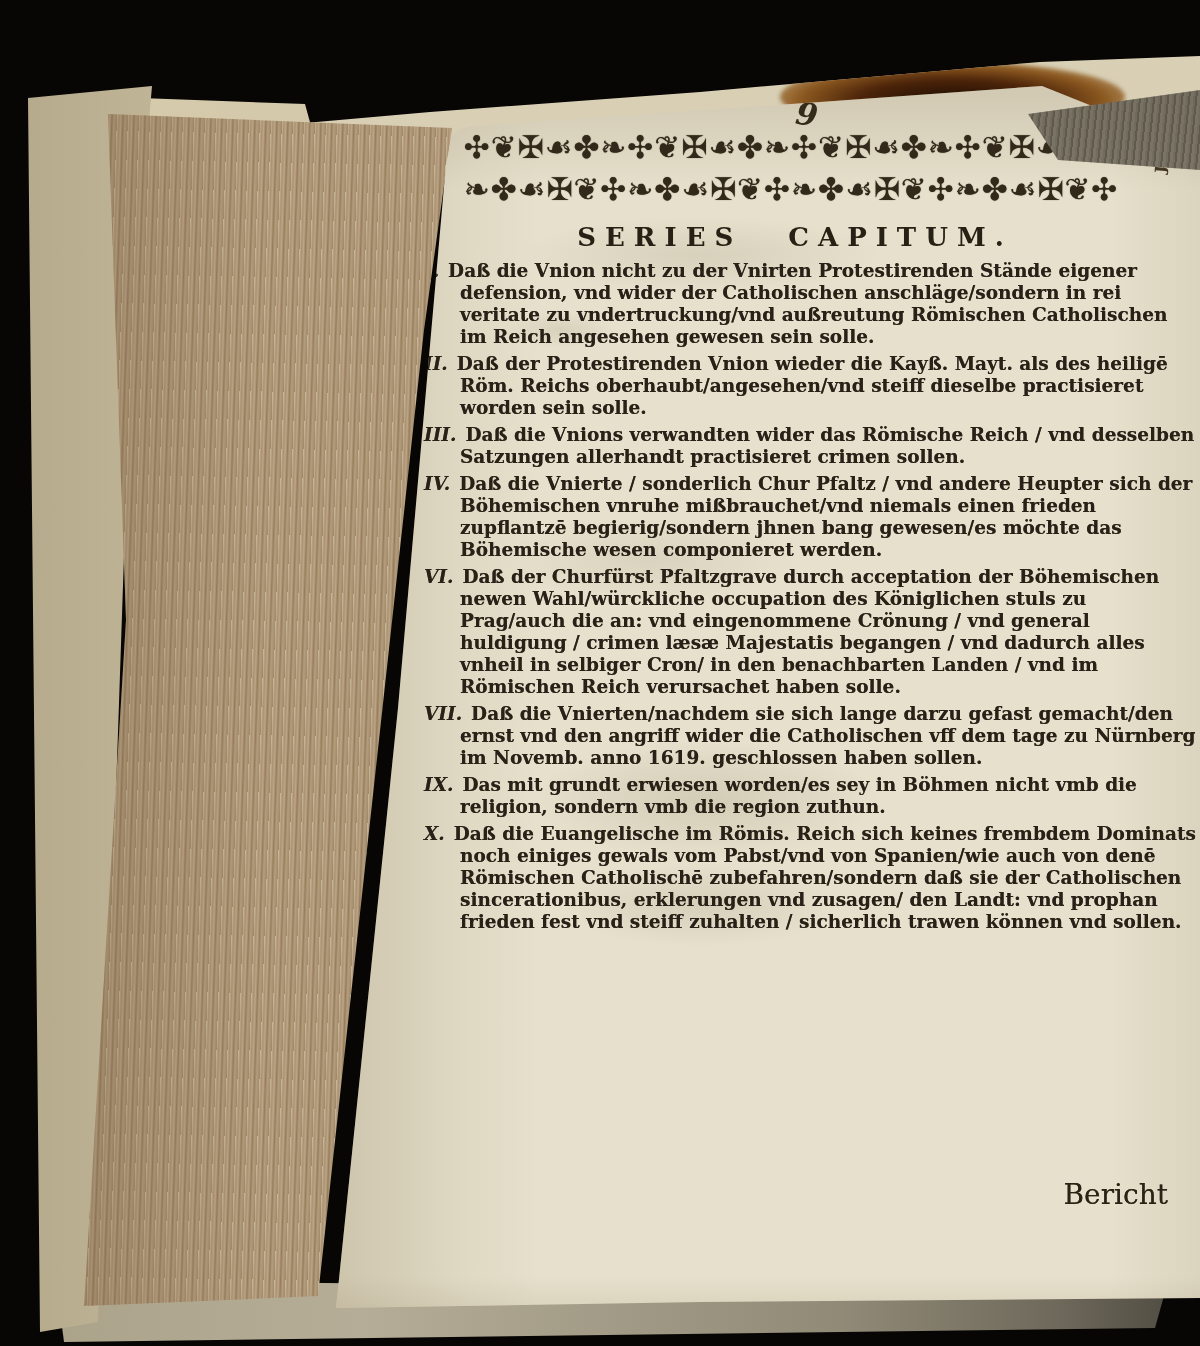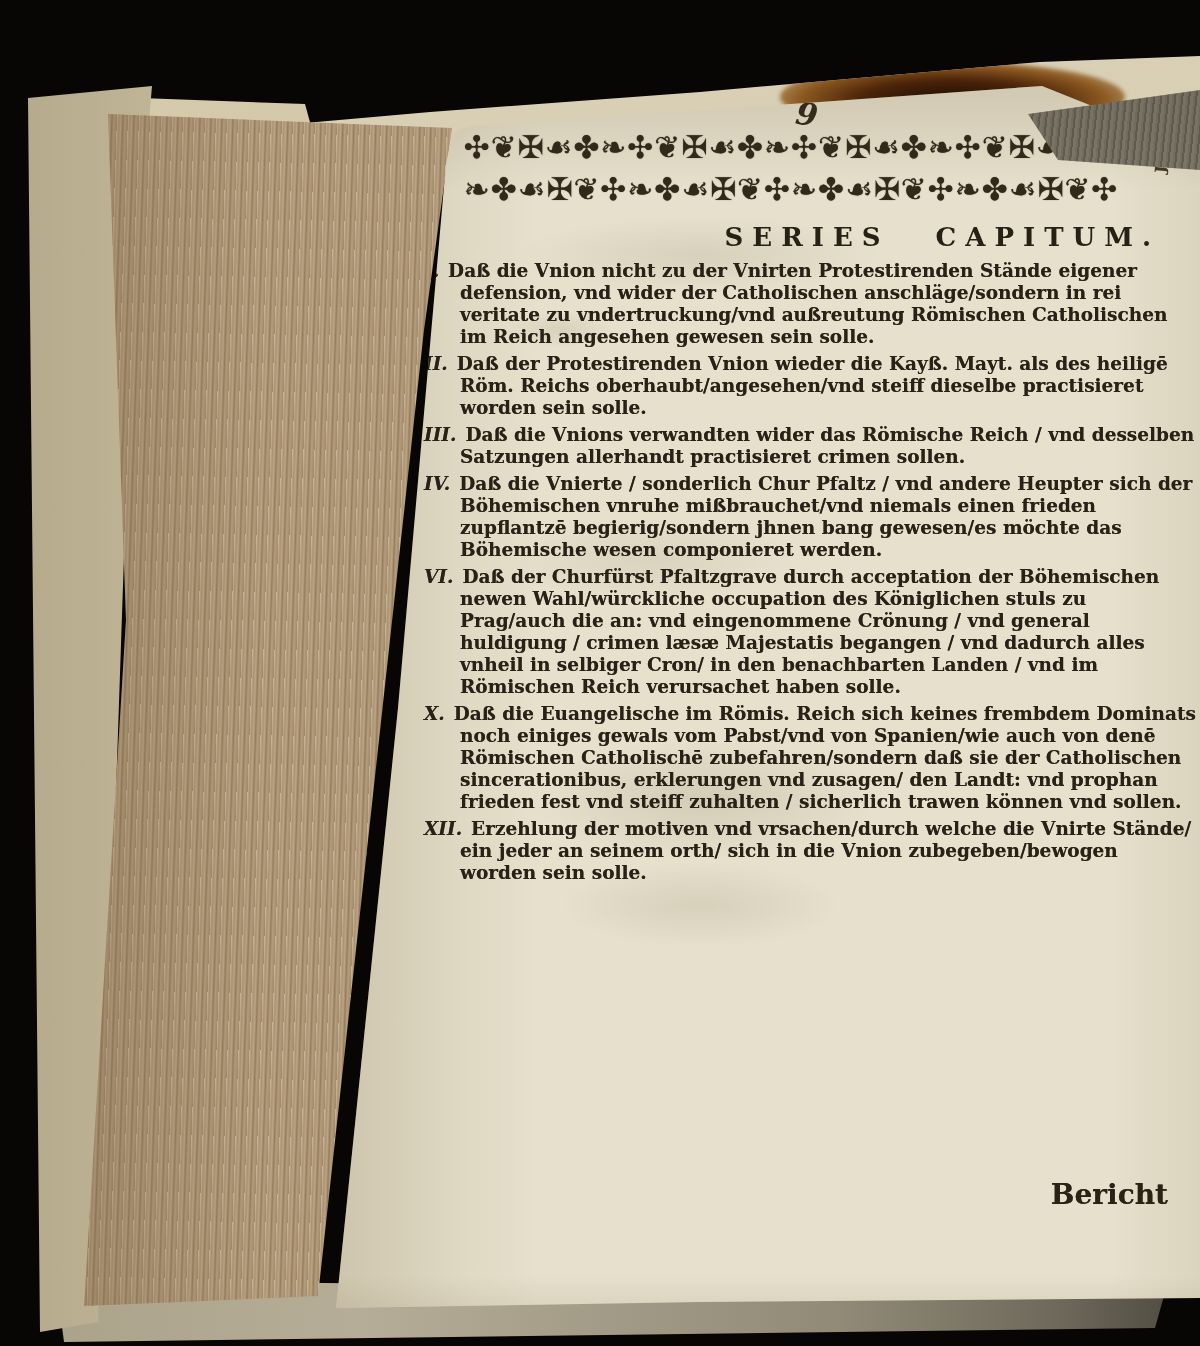--- a/index.html
+++ b/index.html
@@ -79,36 +79,36 @@
     font-size:31px;line-height:42px;letter-spacing:1px;white-space:nowrap;
     text-shadow:0 0 1px rgba(51,41,26,.8);
   }
   .marginalia{
     position:absolute;left:1152px;top:142px;
     writing-mode:vertical-rl;font-size:18px;font-weight:bold;color:#453823;
     transform:rotate(6deg);letter-spacing:2px;
   }
   .title{
     position:absolute;left:430px;top:222px;width:730px;margin:0;
-    text-align:right;font-size:26px;font-weight:bold;
+    text-align:center;font-size:26px;font-weight:bold;
     letter-spacing:9px;word-spacing:28px;color:#262015;
   }
   .chapters{
     position:absolute;left:424px;top:260px;width:772px;
     margin:0;padding:0;list-style:none;
     font-size:18.5px;line-height:22px;font-weight:bold;color:#292117;
   }
   .chapter{
     padding-left:36px;text-indent:-36px;margin-bottom:5px;
     text-shadow:0 0 .5px rgba(41,33,23,.65);
   }
   .numeral{font-style:italic;padding-right:9px;}
   .catchword{
     position:absolute;left:424px;top:1178px;width:744px;
-    text-align:right;font-size:28px;font-weight:bold;color:#2a2214;
+    text-align:right;font-size:28px;font-weight:normal;color:#2a2214;
     text-shadow:0 0 .5px rgba(42,34,20,.65);
   }
 </style>
 </head>
 <body>
 
 <div>
 
   <div class="abs under-leaf">
     <div class="burn-stain"></div>
@@ -136,27 +136,28 @@
 
   <li class="chapter"><span class="numeral">II.</span><span class="chapter-text">Daß der Protestirenden Vnion wieder die Kayß. Mayt. als des heiligē Röm. Reichs oberhaubt/angesehen/vnd steiff dieselbe practisieret worden sein solle.</span></li>
 
   <li class="chapter"><span class="numeral">III.</span><span class="chapter-text">Daß die Vnions verwandten wider das Römische Reich / vnd desselben Satzungen allerhandt practisieret crimen sollen.</span></li>
 
   <li class="chapter"><span class="numeral">IV.</span><span class="chapter-text">Daß die Vnierte / sonderlich Chur Pfaltz / vnd andere Heupter sich der Böhemischen vnruhe mißbrauchet/vnd niemals einen frieden zupflantzē begierig/sondern jhnen bang gewesen/es möchte das Böhemische wesen componieret werden.</span></li>
 
 
   <li class="chapter"><span class="numeral">VI.</span><span class="chapter-text">Daß der Churfürst Pfaltzgrave durch acceptation der Böhemischen newen Wahl/würckliche occupation des Königlichen stuls zu Prag/auch die an: vnd eingenommene Crönung / vnd general huldigung / crimen læsæ Majestatis begangen / vnd dadurch alles vnheil in selbiger Cron/ in den benachbarten Landen / vnd im Römischen Reich verursachet haben solle.</span></li>
 
+  <li class="chapter"><span class="numeral">VII.</span><span class="chapter-text">Daß die Vnierten/nachdem sie sich lange darzu gefast gemacht/den ernst vnd den angriff wider die Catholischen vff dem tage zu Nürnberg im Novemb. anno 1619. geschlossen haben sollen.</span></li>
 
 
+  <li class="chapter"><span class="numeral">IX.</span><span class="chapter-text">Das mit grundt erwiesen worden/es sey in Böhmen nicht vmb die religion, sondern vmb die region zuthun.</span></li>
 
   <li class="chapter"><span class="numeral">X.</span><span class="chapter-text">Daß die Euangelische im Römis. Reich sich keines frembdem Dominats noch einiges gewals vom Pabst/vnd von Spanien/wie auch von denē Römischen Catholischē zubefahren/sondern daß sie der Catholischen sincerationibus, erklerungen vnd zusagen/ den Landt: vnd prophan frieden fest vnd steiff zuhalten / sicherlich trawen können vnd sollen.</span></li>
 
 
-  <li class="chapter"><span class="numeral">XII.</span><span class="chapter-text">Erzehlung der motiven vnd vrsachen/durch welche die Vnirte Stände/ ein jeder an seinem orth/ sich in die Vnion zubegeben/bewogen worden sein solle.</span></li>
 
 </ol>
 
     <div class="catchword">Bericht</div>
   </div>
 
   <div class="abs textile"></div>
 </div>
 
 </body></html>

